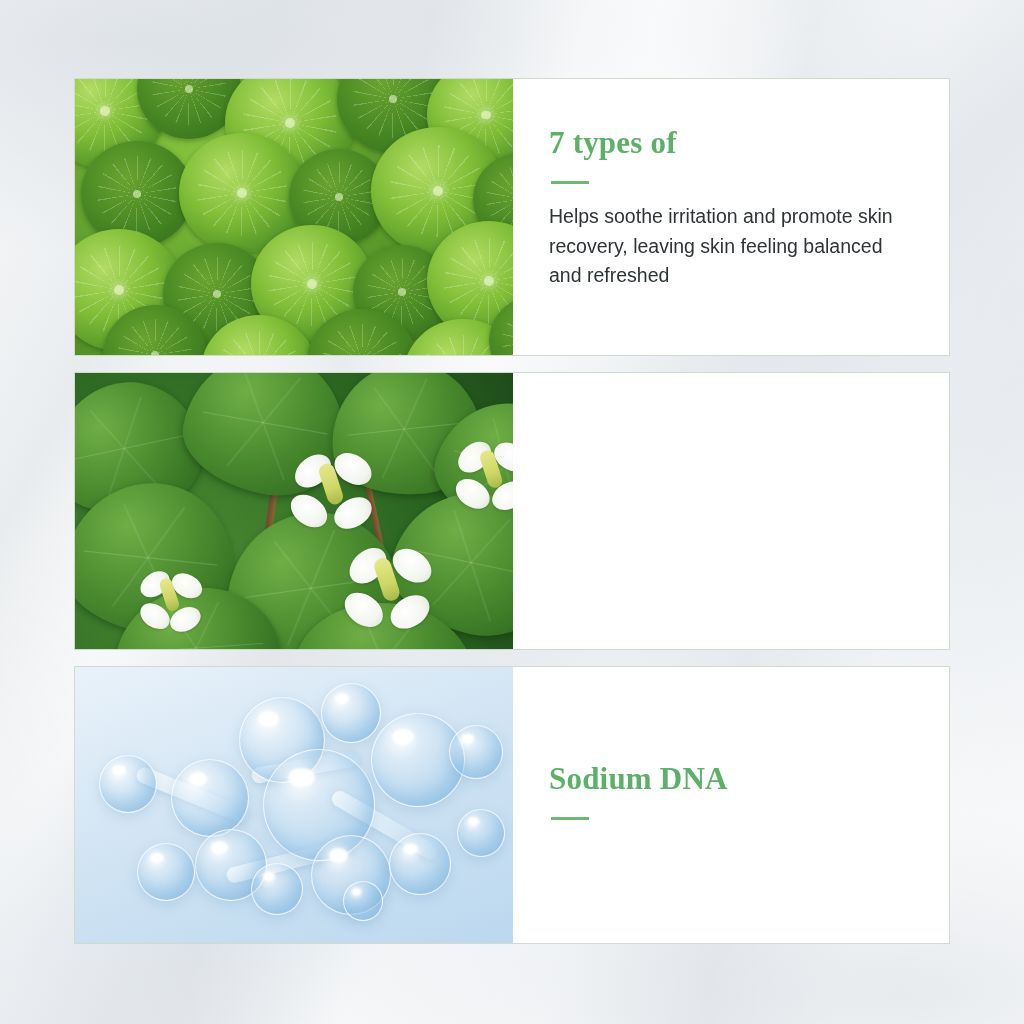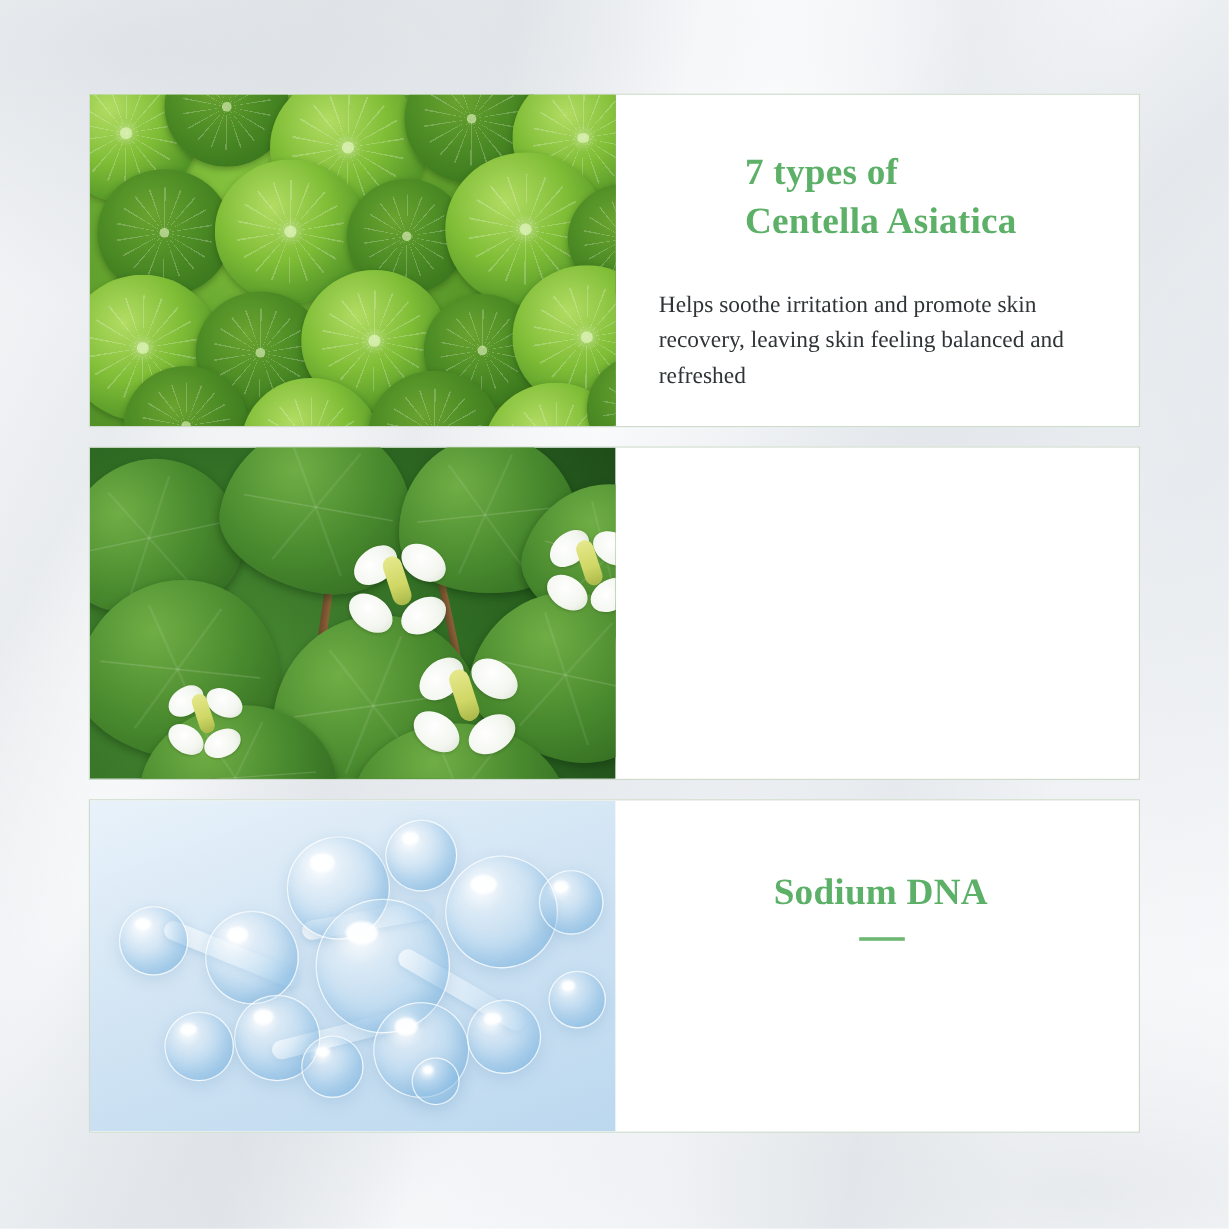--- a/index.html
+++ b/index.html
@@ -62,21 +62,20 @@
     position: relative;
     overflow: hidden;
   }
 
   .card-body {
     flex: 1 1 auto;
     padding: 44px 30px 30px 36px;
     display: flex;
     flex-direction: column;
     justify-content: flex-start;
-    align-items: center;
   }
 
   .card-title {
     font-family: "Liberation Serif", serif;
     font-weight: bold;
     font-size: 31px;
     line-height: 1.32;
     color: #5cb067;
     letter-spacing: 0.2px;
   }
@@ -86,26 +85,25 @@
     height: 3px;
     background: #6fb873;
     margin: 17px 0 18px 2px;
   }
 
   .card-desc {
     font-size: 19.5px;
     line-height: 1.52;
     color: #2f3436;
     max-width: 392px;
-    font-family: Liberation Serif, serif;
   }
 
   
   .card--two .card-body { padding-top: 62px; }
-  .card--three .card-body { padding-top: 56px; }
+  .card--three .card-body { padding-top: 56px; margin-top: 36px; }
 
   
   .centella {
     position: absolute;
     inset: 0;
     background:
       radial-gradient(circle at 30% 25%, #86c43f 0%, #5f9e2c 45%, #3f7a21 100%),
       #4f8f26;
   }
   .leaf {
@@ -254,21 +252,20 @@
         <div class="leaf dark" style="left:28px; top:226px; width:104px; height:100px;"></div>
         <div class="leaf" style="left:126px; top:236px; width:116px; height:112px;"></div>
         <div class="leaf dark" style="left:232px; top:230px; width:110px; height:104px;"></div>
         <div class="leaf" style="left:328px; top:240px; width:120px; height:114px;"></div>
         <div class="leaf dark" style="left:414px; top:216px; width:96px; height:92px;"></div>
       </div>
     </div>
     <div class="card-body">
       <div class="card-title">
         <span>7 types of</span><br>
-        <span>Centella Asiatica</span>
       </div>
       <div class="divider"></div>
       <div class="card-desc">Helps soothe irritation and promote skin recovery, leaving skin feeling balanced and refreshed</div>
     </div>
   </div>
 
   <div class="card card--two">
     <div class="card-media">
       <div class="houttuynia">
         <div class="h-stem" style="left:196px; top:40px; width:7px; height:150px; transform:rotate(8deg);"></div>

